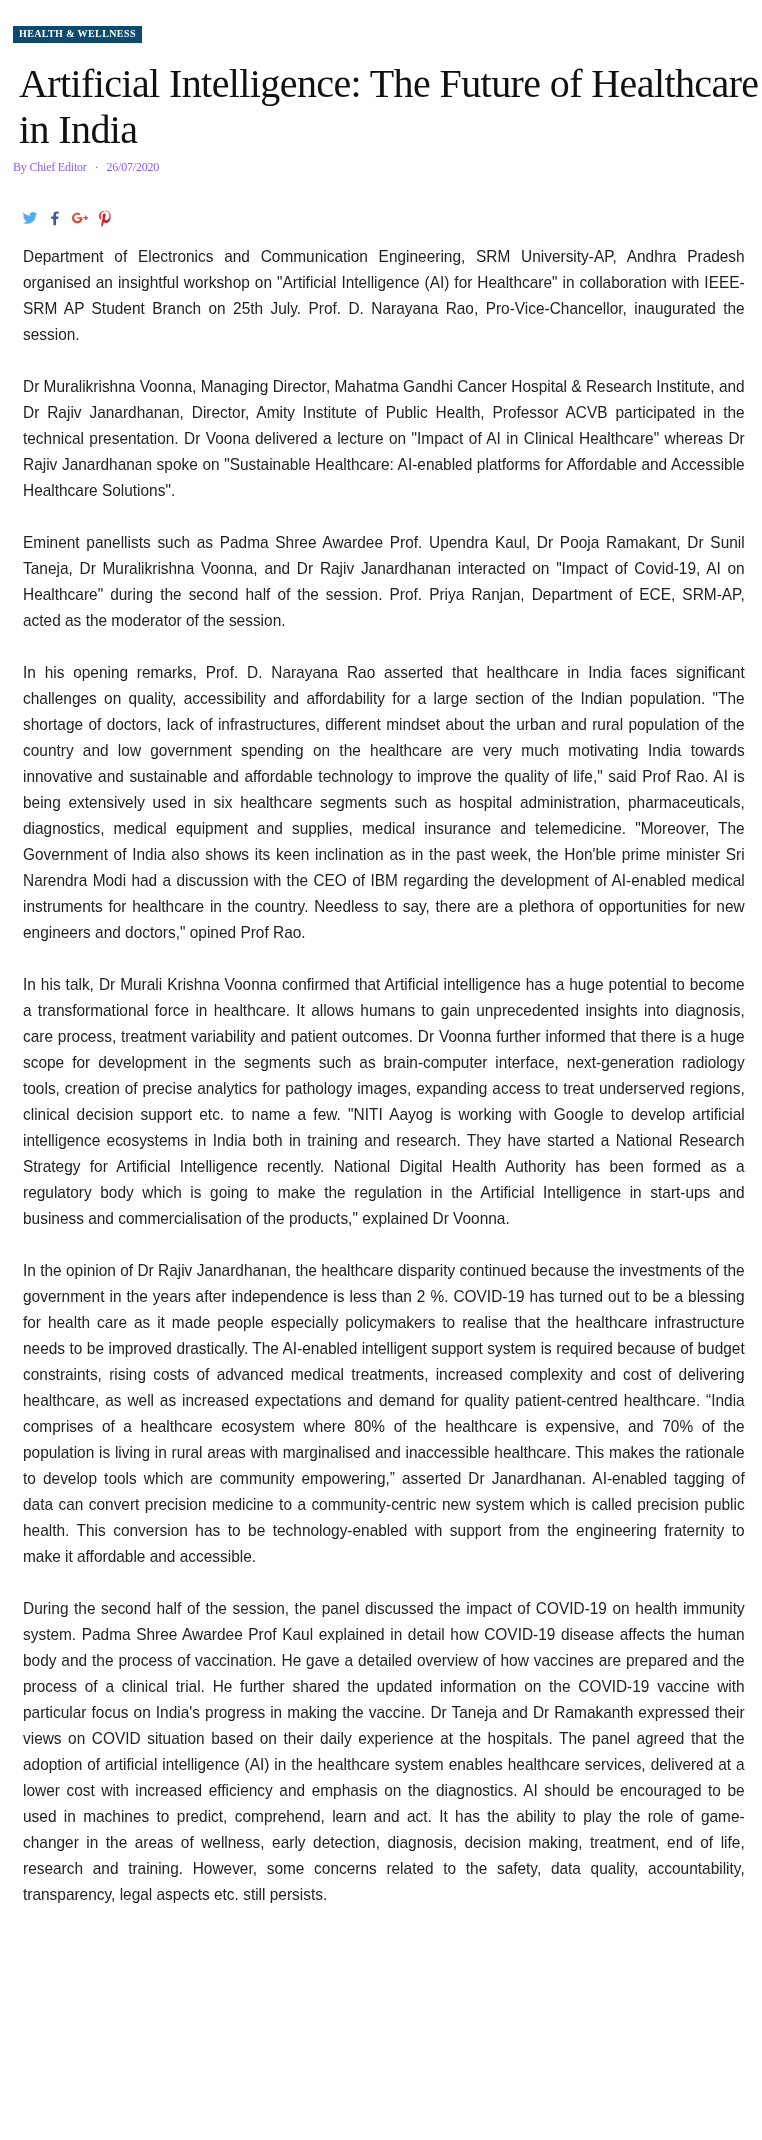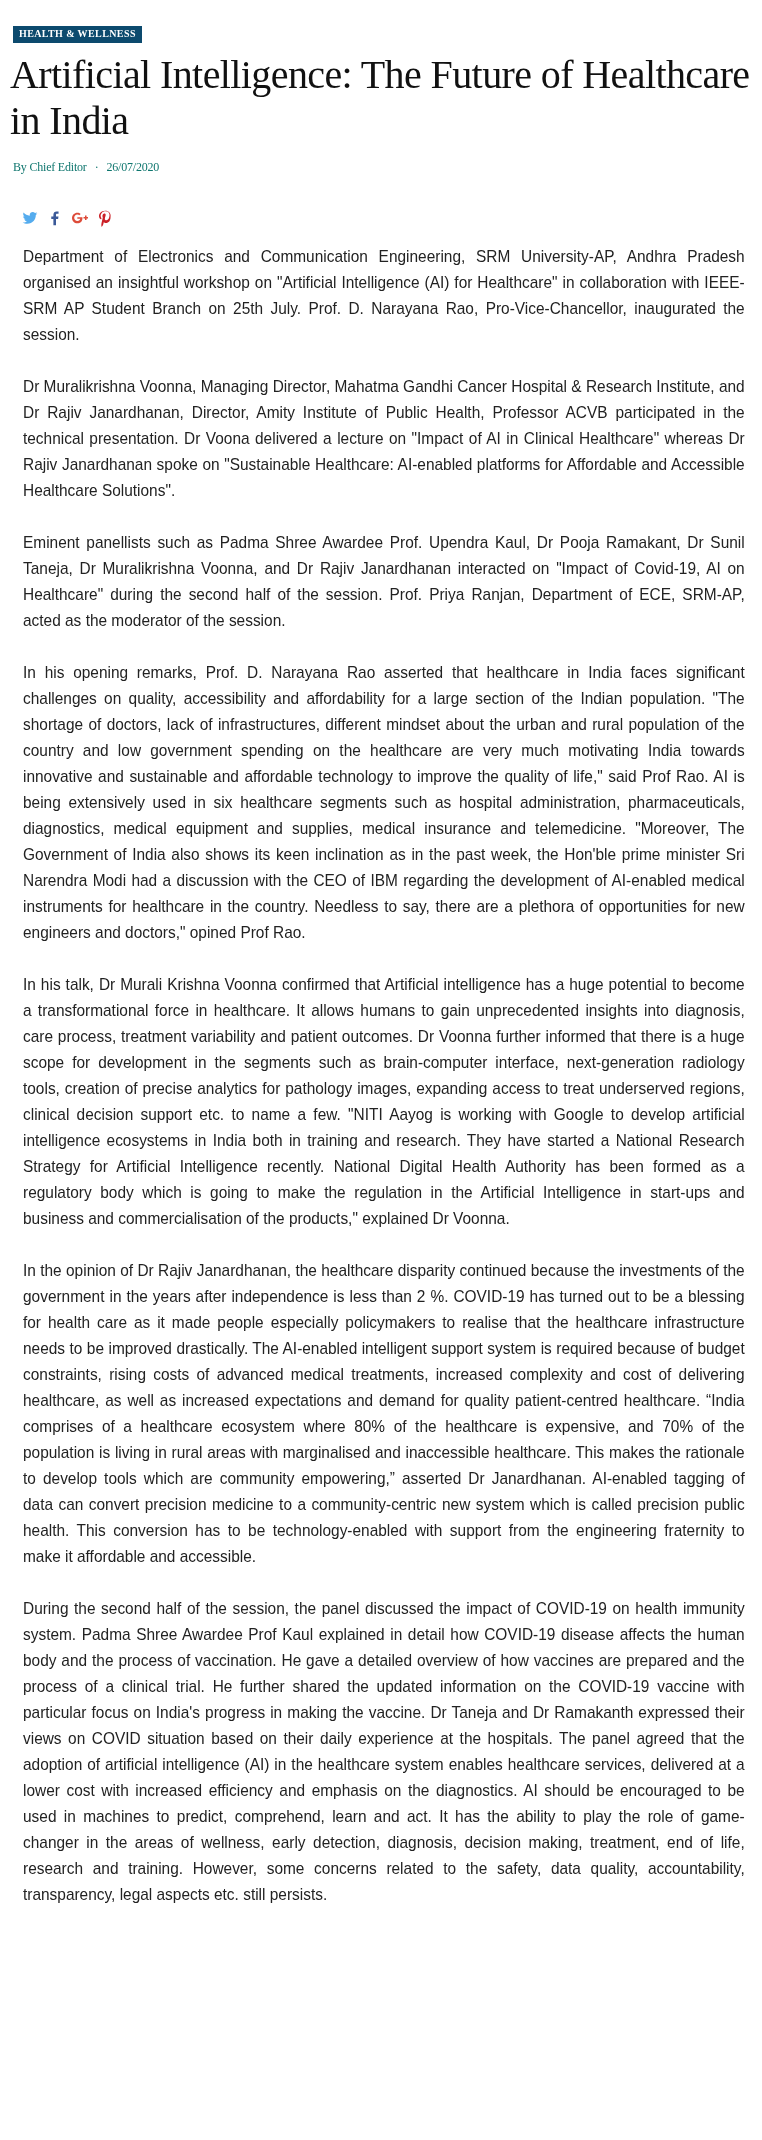--- a/index.html
+++ b/index.html
@@ -7,27 +7,27 @@
   .article { position: absolute; left: 0; top: 0; width: 762px; }
   .tag {
     position: absolute; left: 13px; top: 26px;
     background: #0c4a6e; color: #ffffff;
     font-family: "Liberation Serif", serif; font-size: 10px; letter-spacing: 0.4px;
     padding: 2px 6px 3px 6px; line-height: 12px; font-weight: bold;
     text-transform: uppercase;
   }
   .title {
     position: absolute; left: 10px; top: 52px; width: 740px;
-    margin: 0; font-family: "Liberation Serif", serif; font-weight: normal;
+    margin: 9px; font-family: "Liberation Serif", serif; font-weight: normal;
     font-size: 40px; line-height: 46px; color: #111111;
     letter-spacing: -0.6px;
   }
   .meta {
     position: absolute; left: 13px; top: 160px;
-    font-family: "Liberation Serif", serif; font-size: 12px; color: #0f766e;
+    font-family: "Liberation Serif", serif; font-size: 12px; color: #8b5cf6;
     letter-spacing: -0.2px;
   }
   .meta .dot { margin: 0 8px; }
   .share { position: absolute; left: 22px; top: 208px; height: 20px; display: flex; align-items: center; gap: 9px; }
   .share span { display: inline-block; width: 16px; height: 18px; cursor: pointer; }
   .share svg { width: 100%; height: 100%; display: block; }
   .content {
     position: absolute; left: 23px; top: 244px; width: 722px;
     font-family: "Liberation Sans", sans-serif; font-size: 16.6px; line-height: 26px;
     color: #222222; text-align: justify;

